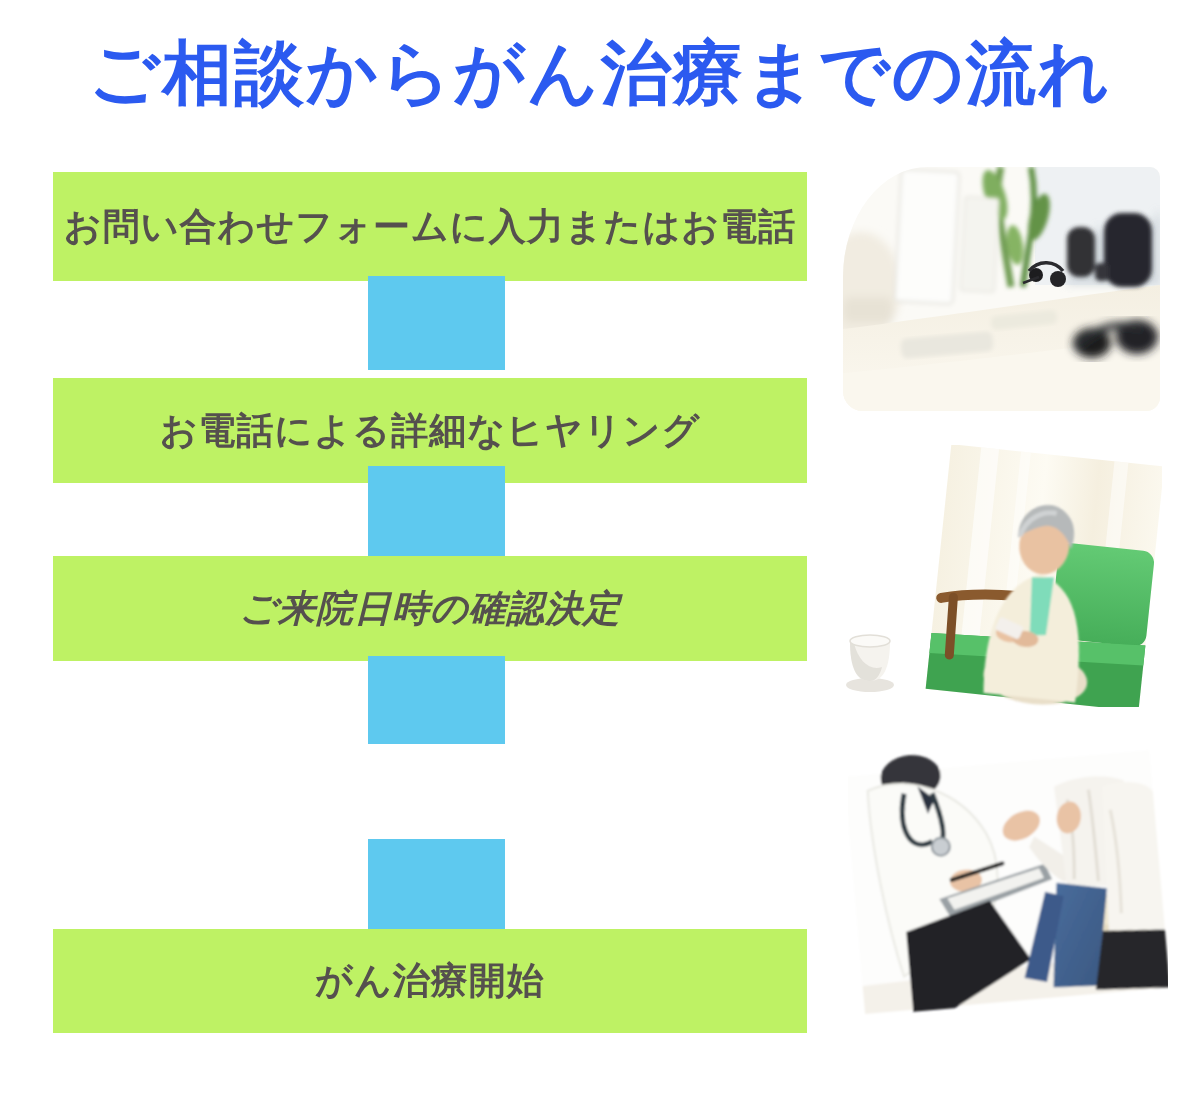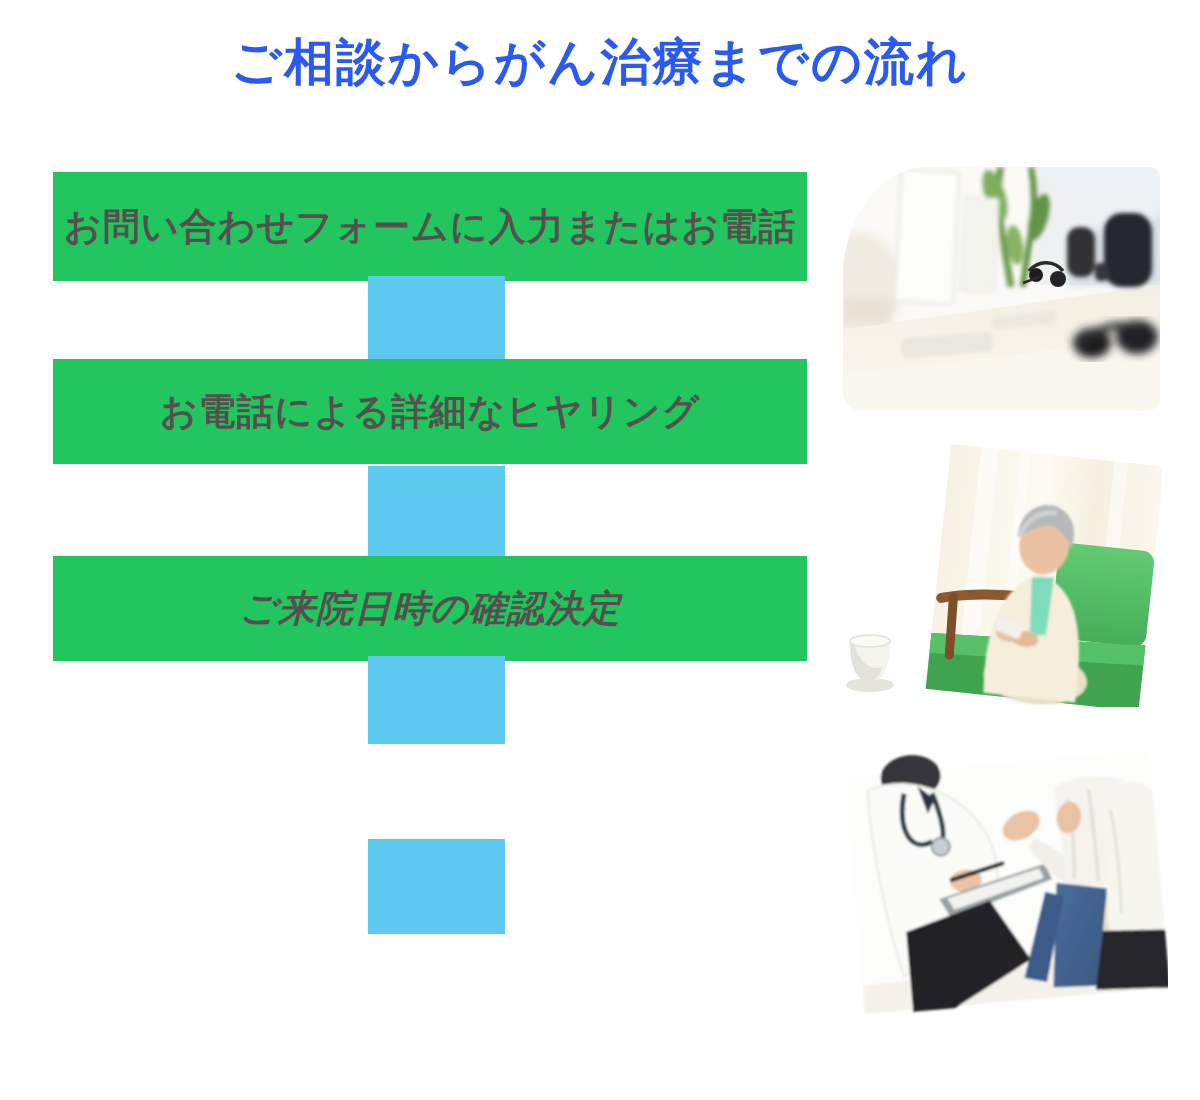--- a/index.html
+++ b/index.html
@@ -16,46 +16,46 @@
     width: 1200px;
     height: 1100px;
     background: #ffffff;
   }
   .page-title {
     position: absolute;
     top: 34px;
     left: 0;
     width: 100%;
     text-align: center;
-    font-size: 50px;
+    font-size: 70px;
     line-height: 1.12;
     font-weight: 800;
     letter-spacing: 2px;
     color: #2B5AF0;
     margin: 0;
   }
   .step-box {
     position: absolute;
     left: 53px;
     width: 754px;
     height: 105px;
-    background: #22c55e;
+    background: #bef264;
     display: flex;
     align-items: center;
     justify-content: center;
   }
   .step-box .step-label {
     font-size: 37px;
     font-weight: 600;
     letter-spacing: 1px;
     color: #55504E;
     white-space: nowrap;
   }
   #step1 { top: 172px; height: 109px; }
-  #step2 { top: 359px; }
+  #step2 { top: 378px; }
   #step3 { top: 556px; font-style: italic; }
   #step4 { top: 739px; }
   #step5 { top: 929px; height: 104px; }
   .connector {
     position: absolute;
     left: 368px;
     width: 137px;
     background: #5EC9EF;
   }
   #conn1 { top: 276px; height: 94px; }
@@ -91,20 +91,23 @@
   </div>
   <div class="connector" id="conn2"></div>
 
   <div class="step-box" id="step3">
     <span class="step-label">ご来院日時の確認決定</span>
   </div>
   <div class="connector" id="conn3"></div>
 
   <div class="connector" id="conn4"></div>
 
+  <div class="step-box" id="step5">
+    <span class="step-label">がん治療開始</span>
+  </div>
 
   <div class="photo" id="photo1" role="img" aria-label="call-center-desk-photo">
     <svg width="317" height="244" viewBox="0 0 317 244" xmlns="http://www.w3.org/2000/svg">
       <defs>
         <filter id="b2">
             <feGaussianBlur stdDeviation="2"></feGaussianBlur>
           </filter>
         <filter id="b4">
             <feGaussianBlur stdDeviation="4"></feGaussianBlur>
           </filter>

